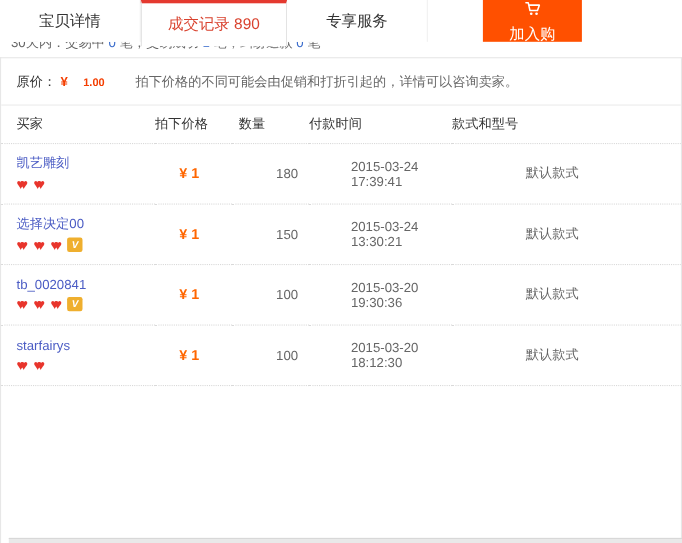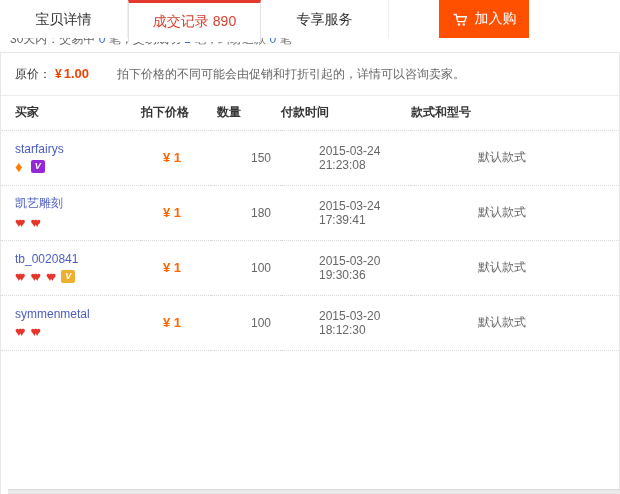--- a/index.html
+++ b/index.html
@@ -7,38 +7,38 @@
   body { font-family:"Liberation Sans","DejaVu Sans",sans-serif; font-size:12px; color:#333; }
   #screen { position:relative; width:620px; height:494px; overflow:hidden; background:#fff; }
 
   
   .tabbar { position:absolute; top:0; left:0; width:620px; height:38px; background:#fff; z-index:2; display:flex; }
   .tab { width:128px; height:38px; line-height:38px; text-align:center; font-size:14px; color:#333; cursor:pointer; background:#fff; border-right:1px solid #f0f0f0; }
   .tab .cnt { margin-left:4px; color:#f40; }
   .tab.active { width:133px; height:42px; line-height:36px; background:#fff; border-top:3px solid #e4392f; border-left:1px solid #e3e3e3; border-right:1px solid #e3e3e3; color:#d9422e; }
   .tab.active .cnt { color:#d9422e; font-weight:normal; }
   .tab-spacer { width:50px; height:38px; background:#fff; }
-  .cart-btn { display:flex; align-items:center; justify-content:center; gap:6px; width:90px; height:38px; border:0; background:#ff5000; color:#fff; font-size:14px; font-family:inherit; cursor:pointer; white-space:nowrap; overflow:hidden; }
+  .cart-btn { display:flex; align-items:center; justify-content:center; gap:6px; width:90px; height:38px; border:0; background:#ff5000; color:#fff; font-size:14px; font-family:inherit; cursor:pointer; white-space:nowrap; overflow:hidden;flex-direction:column; }
 
   
   .stats { position:absolute; top:31px; left:10px; z-index:1; font-size:12px; color:#666; white-space:nowrap; }
   .stats .num { color:#3a6ccc; }
 
   
   .box { position:absolute; top:52px; left:0; width:620px; height:460px; background:#fff; border:1px solid #e7e7e7; border-bottom:none; overflow:hidden; }
   .price-row { padding:13px 0 12px 14px; border-bottom:1px solid #ececec; font-size:12px; }
   .price-label { font-weight:normal; color:#333; }
   .price-cur { color:#f43e00; font-weight:bold; margin-left:4px; }
-  .price-val { color:#f43e00; font-weight:bold; font-size:13px; margin-left:2px; }
+  .price-val { color:#f43e00; font-weight:bold; font-size:10px; margin-left:14px; }
   .price-note { color:#666; margin-left:28px; }
 
   
   table { width:100%; border-collapse:collapse; table-layout:fixed; }
   col.c1{width:140px} col.c2{width:70px} col.c3{width:70px} col.c4{width:130px} col.c5{width:210px}
-  th { text-align:left; font-size:12px; font-weight:bold; color:#333; height:34px; vertical-align:middle; border-bottom:1px dotted #d9d9d9; }
+  th { text-align:left; font-size:12px; font-weight:normal; color:#333; height:34px; vertical-align:middle; border-bottom:1px dotted #d9d9d9; }
   th.h1{padding-left:14px} th.h3{padding-left:6px}
   td { height:55px; vertical-align:middle; border-bottom:1px dotted #d9d9d9; font-size:12px; color:#666; }
   td.d1{padding-left:14px}
   td.d2{padding-left:22px}
   td.d3{padding-left:40px}
   td.d4{padding-left:38px}
   td.d5{padding-left:67px}
   a.buyer { color:#4b5cc4; text-decoration:none; cursor:pointer; display:inline-block; margin-bottom:3px; }
   .deal-price { color:#f60; font-weight:bold; font-size:13px; }
   .icons { height:15px; line-height:15px; white-space:nowrap; }
@@ -99,59 +99,59 @@
       <thead>
         <tr>
           <th class="h1">买家</th>
           <th class="h2">拍下价格</th>
           <th class="h3">数量</th>
           <th class="h4">付款时间</th>
           <th class="h5">款式和型号</th>
         </tr>
       </thead>
       <tbody>
-  <tr>
-    <td class="d1">
-      <a class="buyer">starfairys</a>
-      <div class="icons"><span class="ic diamond">♦</span><span class="ic vip purple">V</span></div>
-    </td>
-    <td class="d2"><span class="deal-price">¥ 1</span></td>
-    <td class="d3"><span>150</span></td>
-    <td class="d4"><span>2015-03-24 21:23:08</span></td>
-    <td class="d5"><span>默认款式</span></td>
-  </tr>
 
   <tr>
     <td class="d1">
       <a class="buyer">凯艺雕刻</a>
       <div class="icons"><span class="ic hearts">♥♥</span><span class="ic hearts">♥♥</span></div>
     </td>
     <td class="d2"><span class="deal-price">¥ 1</span></td>
     <td class="d3"><span>180</span></td>
     <td class="d4"><span>2015-03-24 17:39:41</span></td>
     <td class="d5"><span>默认款式</span></td>
   </tr>
 
+  <tr>
+    <td class="d1">
+      <a class="buyer">选择决定00</a>
+      <div class="icons"><span class="ic hearts">♥♥</span><span class="ic hearts">♥♥</span><span class="ic hearts">♥♥</span><span class="ic vip gold">V</span></div>
+    </td>
+    <td class="d2"><span class="deal-price">¥ 1</span></td>
+    <td class="d3"><span>150</span></td>
+    <td class="d4"><span>2015-03-24 13:30:21</span></td>
+    <td class="d5"><span>默认款式</span></td>
+  </tr>
 
 
 
   <tr>
     <td class="d1">
       <a class="buyer">tb_0020841</a>
       <div class="icons"><span class="ic hearts">♥♥</span><span class="ic hearts">♥♥</span><span class="ic hearts">♥♥</span><span class="ic vip gold">V</span></div>
     </td>
     <td class="d2"><span class="deal-price">¥ 1</span></td>
     <td class="d3"><span>100</span></td>
     <td class="d4"><span>2015-03-20 19:30:36</span></td>
     <td class="d5"><span>默认款式</span></td>
   </tr>
 
   <tr>
     <td class="d1">
-      <a class="buyer">symmenmetal</a>
+      <a class="buyer">starfairys</a>
       <div class="icons"><span class="ic hearts">♥♥</span><span class="ic hearts">♥♥</span></div>
     </td>
     <td class="d2"><span class="deal-price">¥ 1</span></td>
     <td class="d3"><span>100</span></td>
     <td class="d4"><span>2015-03-20 18:12:30</span></td>
     <td class="d5"><span>默认款式</span></td>
   </tr>
 </tbody>
     </table>
 

